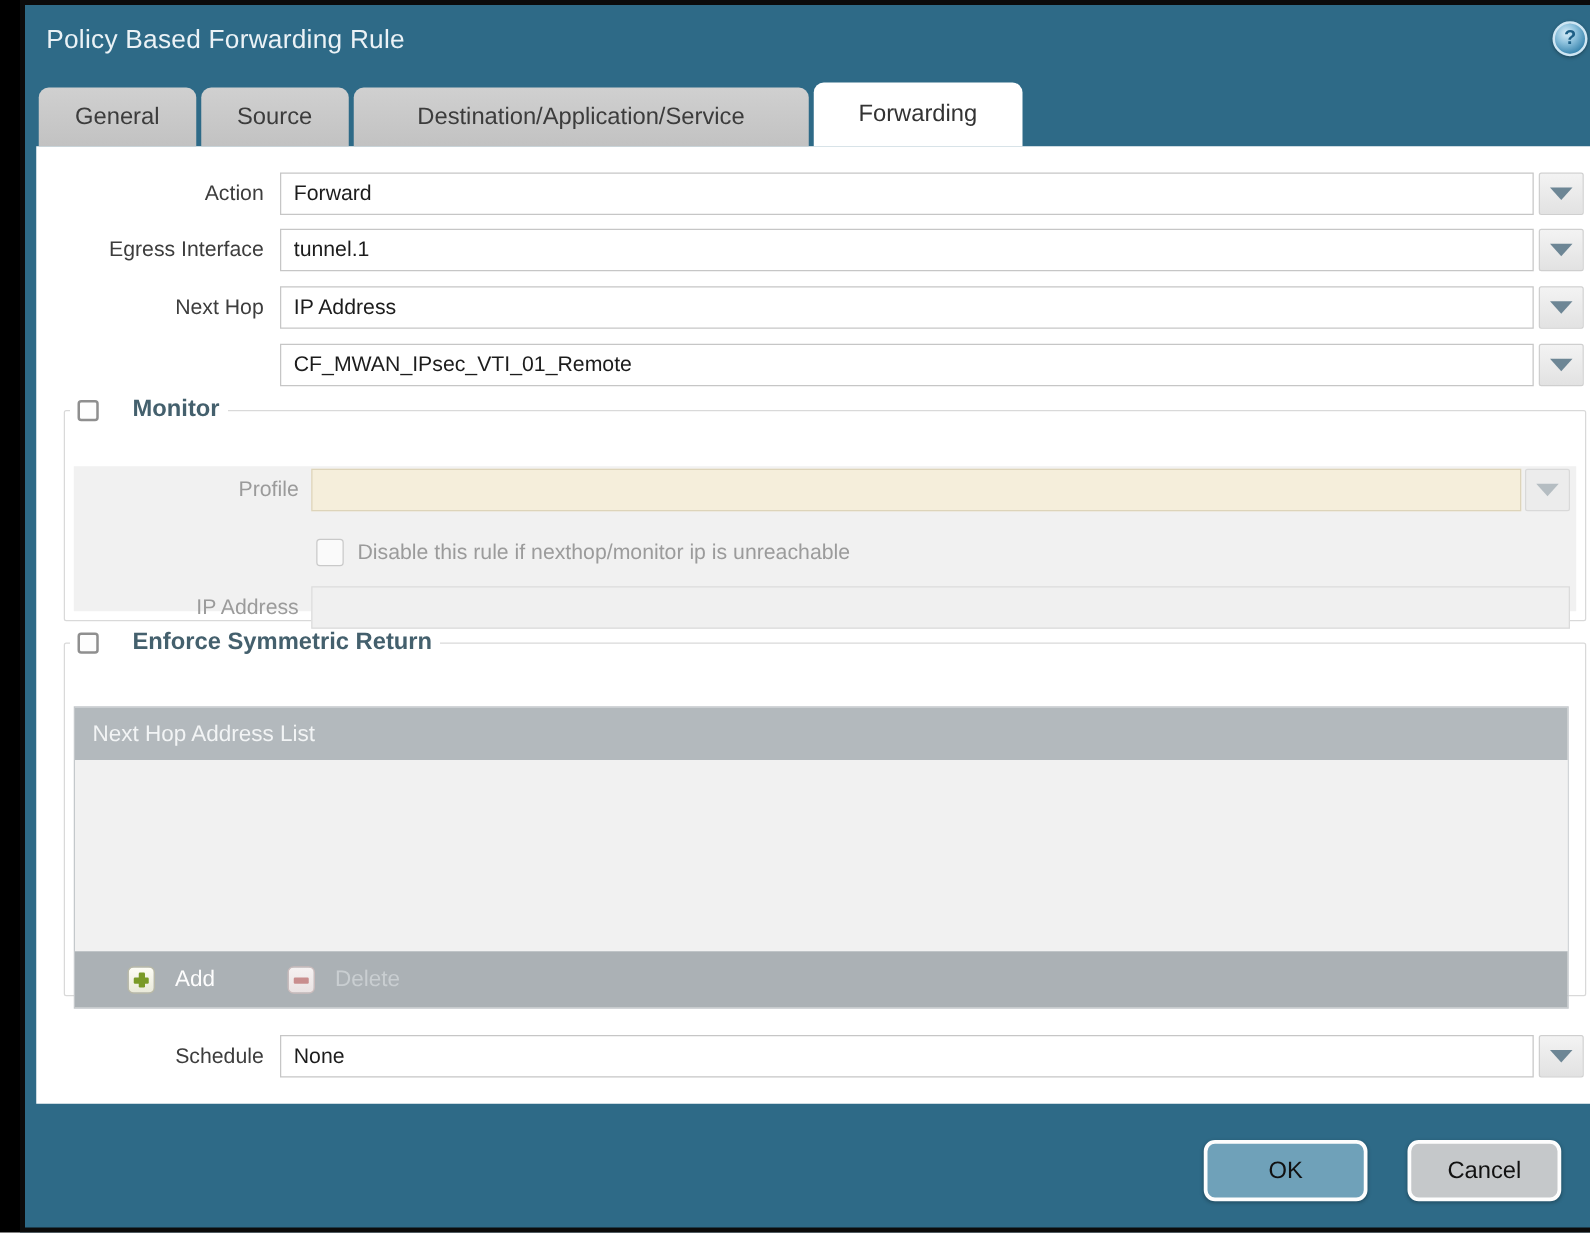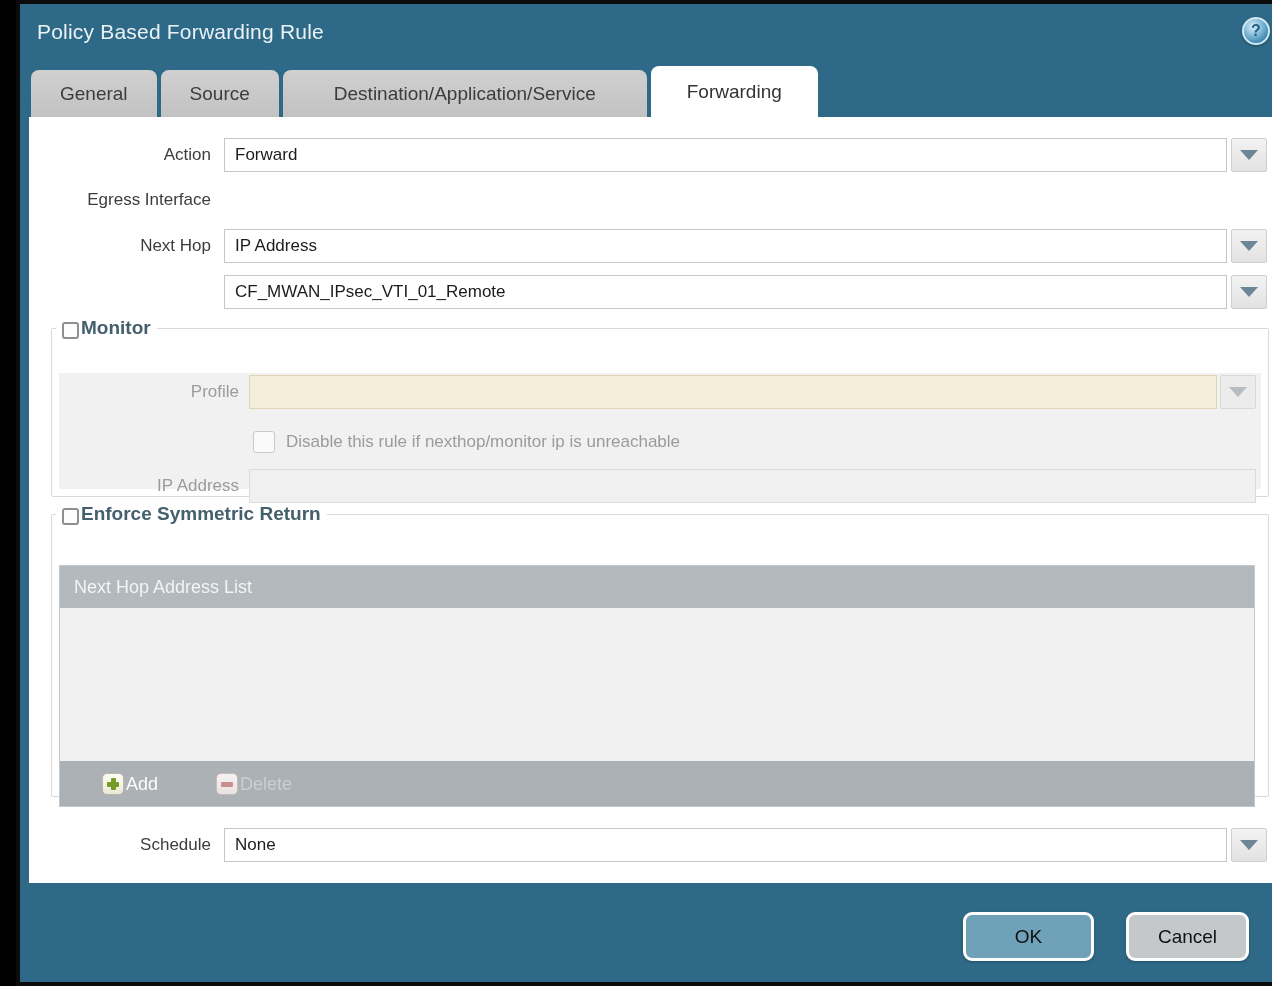--- a/index.html
+++ b/index.html
@@ -70,21 +70,21 @@
   }
   .dd-btn.disabled .arrow-down { border-top-color:#b5bdc2; }
   .dd-btn.disabled { background:#ececec; border-color:#d9d9d9; cursor:default; }
 
   
   fieldset.group {
     position:absolute; left:22px; right:6px;
     border:1px solid #d9d9d9; border-radius:2px;
   }
   fieldset.group legend {
-    display:flex; align-items:flex-end; gap:2px;
+    display:flex; align-items:center; gap:27px;
     margin-left:4px; padding:0 6px;
     font-size:19px; font-weight:bold; color:#44606d;
   }
   .chk {
     width:17px; height:17px; background:#fdfdfd;
     border:2px solid #8f8f8f; border-radius:3px; cursor:pointer; flex:none;
   }
 
   #monitor-group { top:200px; height:180px; }
   .m-panel {
@@ -111,21 +111,21 @@
   }
   .nh-header {
     height:42px; background:#b3b9bd; display:flex; align-items:center;
     padding-left:14px; font-size:18px; color:#f2f4f5;
   }
   .nh-body { flex:1; background:#f1f1f1; }
   .nh-footer {
     height:45px; background:#abb1b5; display:flex; align-items:center;
     padding-left:10px; gap:26px;
   }
-  .tbl-btn { display:flex; align-items:flex-end; gap:2px; cursor:pointer;padding-left:32px; }
+  .tbl-btn { display:flex; align-items:center; gap:16px; cursor:pointer;padding-left:32px; }
   .icon-sq {
     position:relative; width:22px; height:22px; border-radius:5px;
     background:linear-gradient(#fdfdf5,#e9e9d9); border:1px solid #b9b9a6; flex:none;
   }
   .icon-sq .bar-h { position:absolute; left:4px; right:4px; top:8px; height:5px; border-radius:1px; }
   .icon-sq .bar-v { position:absolute; top:4px; bottom:4px; left:8px; width:5px; border-radius:1px; }
   .plus .bar-h, .plus .bar-v { background:#7a9a28; }
   .minus { background:linear-gradient(#f6f2f2,#eae2e2); border-color:#cbbcbc; }
   .minus .bar-h { background:#c98e8e; }
   .tbl-btn .lbl-add { font-size:18px; color:#fdfdfd; }
@@ -167,20 +167,26 @@
       <div class="field">
         <div class="tb">Forward</div>
         <div class="dd-btn">
             <span class="arrow-down"></span>
           </div>
       </div>
     </div>
 
     <div class="form-row" style="top:65px;">
       <div class="form-label">Egress Interface</div>
+      <div class="field">
+        <div class="tb">tunnel.1</div>
+        <div class="dd-btn">
+            <span class="arrow-down"></span>
+          </div>
+      </div>
     </div>
 
     <div class="form-row" style="top:111px;">
       <div class="form-label">Next Hop</div>
       <div class="field">
         <div class="tb">IP Address</div>
         <div class="dd-btn">
             <span class="arrow-down"></span>
           </div>
       </div>

